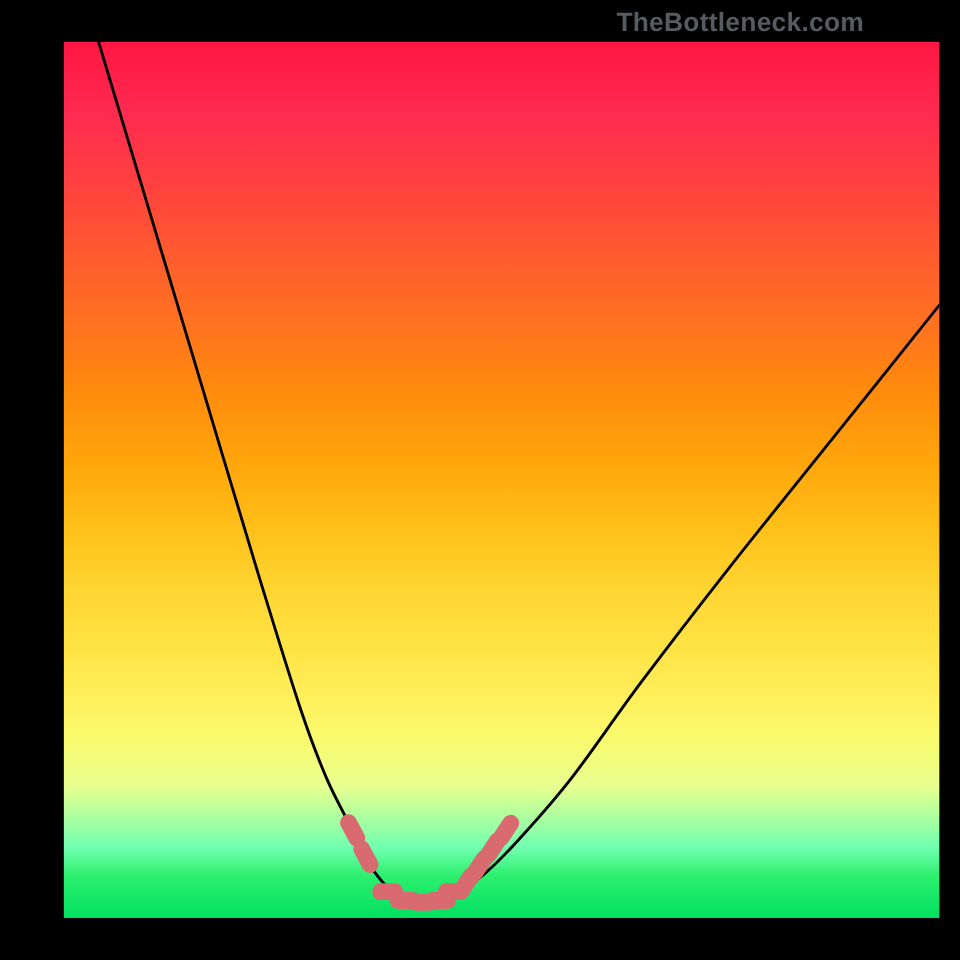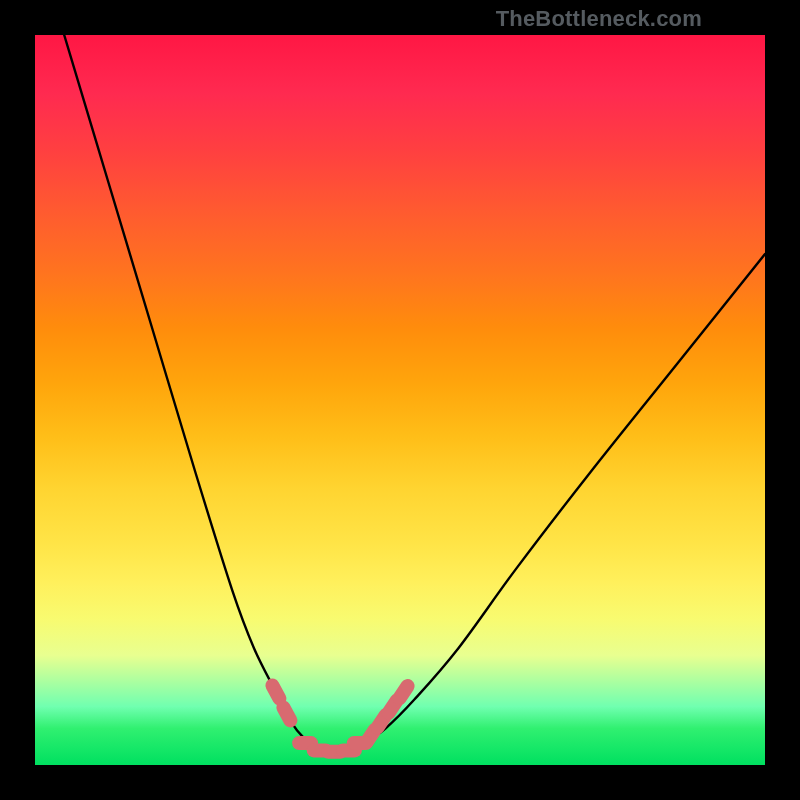--- a/index.html
+++ b/index.html
@@ -5,21 +5,21 @@
   html, body {
     margin: 0;
     padding: 0;
     width: 800px;
     height: 800px;
     background: #000;
     overflow: hidden;
   }
   .frame {
     position: absolute;
-    left: 0;
+    left: 18px;
     top: 0;
     width: 716px;
     height: 800px;
     background: #000;
   }
   .plot-area {
     position: absolute;
     left: 35px;
     top: 35px;
     width: 730px;

